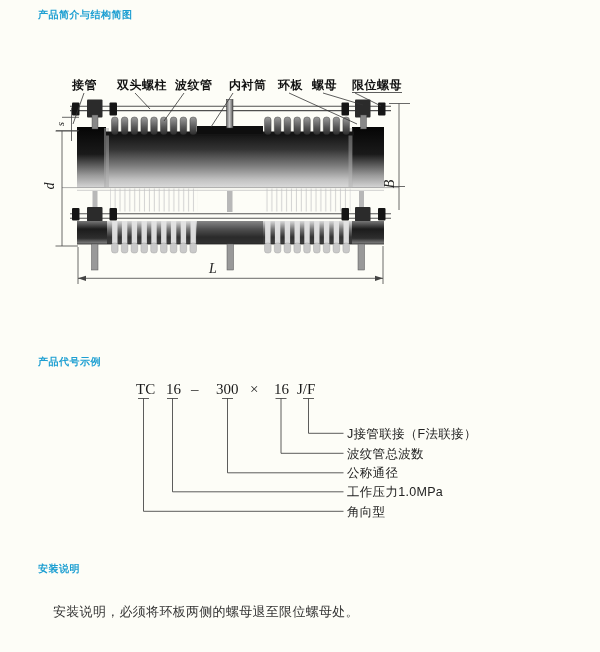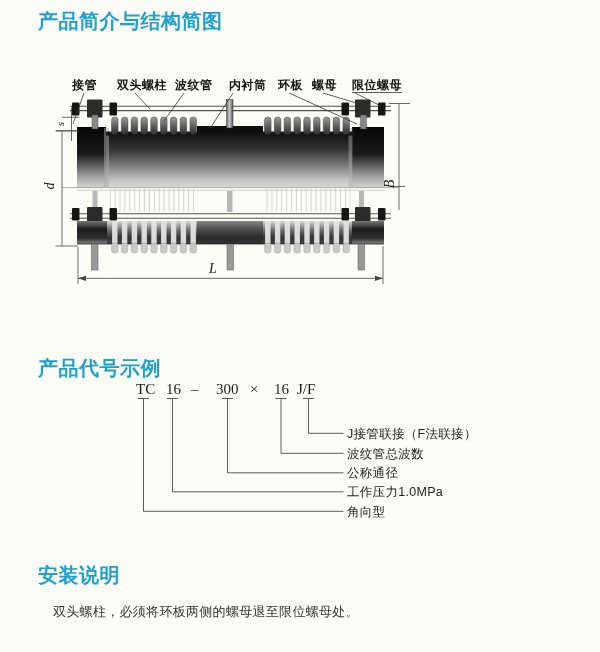--- a/index.html
+++ b/index.html
@@ -5,21 +5,21 @@
   html,body{margin:0;padding:0;}
   body{
     position:relative;
     width:600px;height:652px;
     background:#fdfdf7;
     overflow:hidden;
     font-family:"Liberation Sans","DejaVu Sans",sans-serif;
   }
   .sec-title{
     position:absolute;
-    font-size:20px;
+    font-size:10px;
     font-weight:bold;
     color:#1d9fd2;
     letter-spacing:.5px;
     white-space:nowrap;
   }
   #title-intro{left:38px;top:8px;}
   #title-code{left:38px;top:355px;}
   #title-install{left:38px;top:562px;}
   #diagram-svg{position:absolute;left:0;top:60px;}
   #code-svg{position:absolute;left:0;top:372px;}
@@ -284,14 +284,14 @@
     <text class="callout-label" x="347" y="458">波纹管总波数</text>
     <text class="callout-label" x="347" y="477.3">公称通径</text>
     <text class="callout-label" x="347" y="496.3">工作压力1.0MPa</text>
     <text class="callout-label" x="347" y="515.8">角向型</text>
   </g>
 </svg>
 
 <div class="sec-title" id="title-install">安装说明</div>
 
 <div class="install-text">
-  <div class="install-line">双头螺柱，必须将环板两侧的螺母退至限位螺母处。</div>
+  <div class="install-line">安装说明，必须将环板两侧的螺母退至限位螺母处。</div>
 </div>
 
 </body></html>

